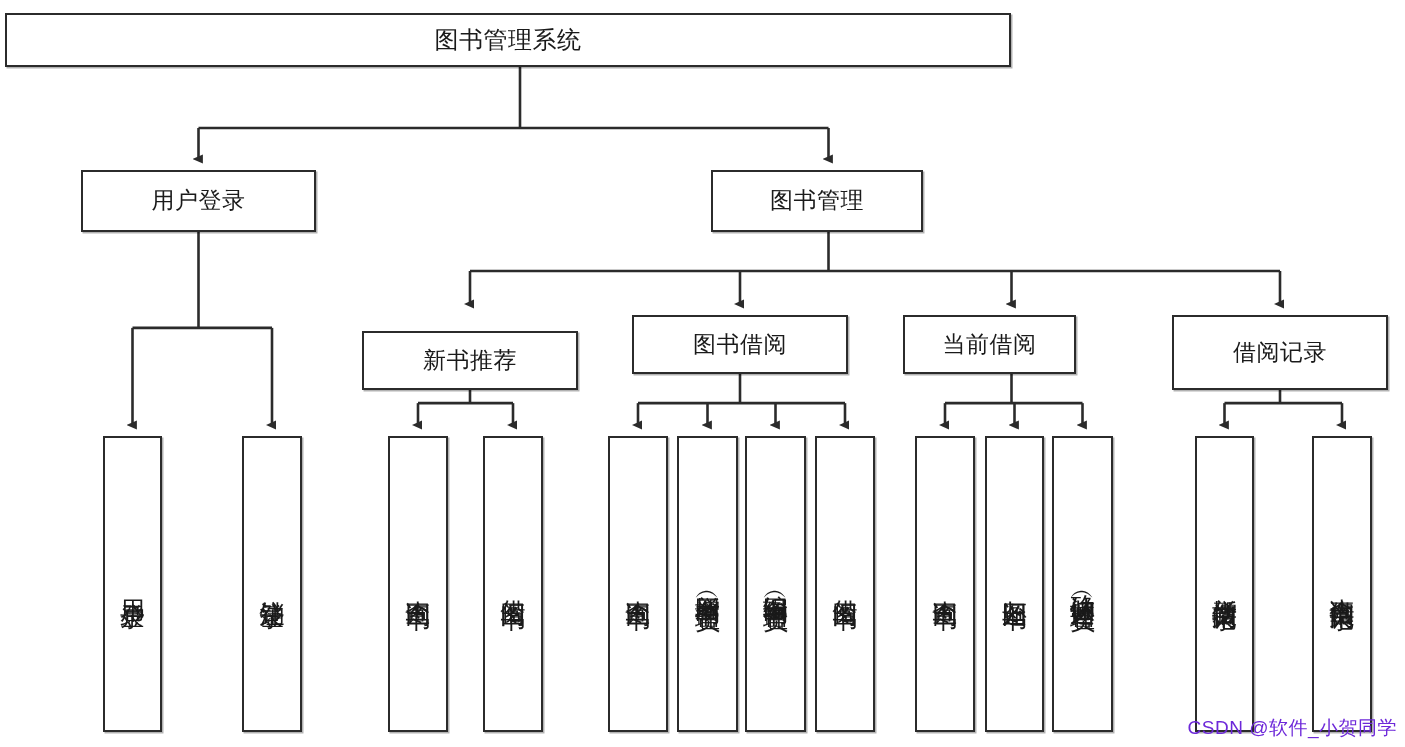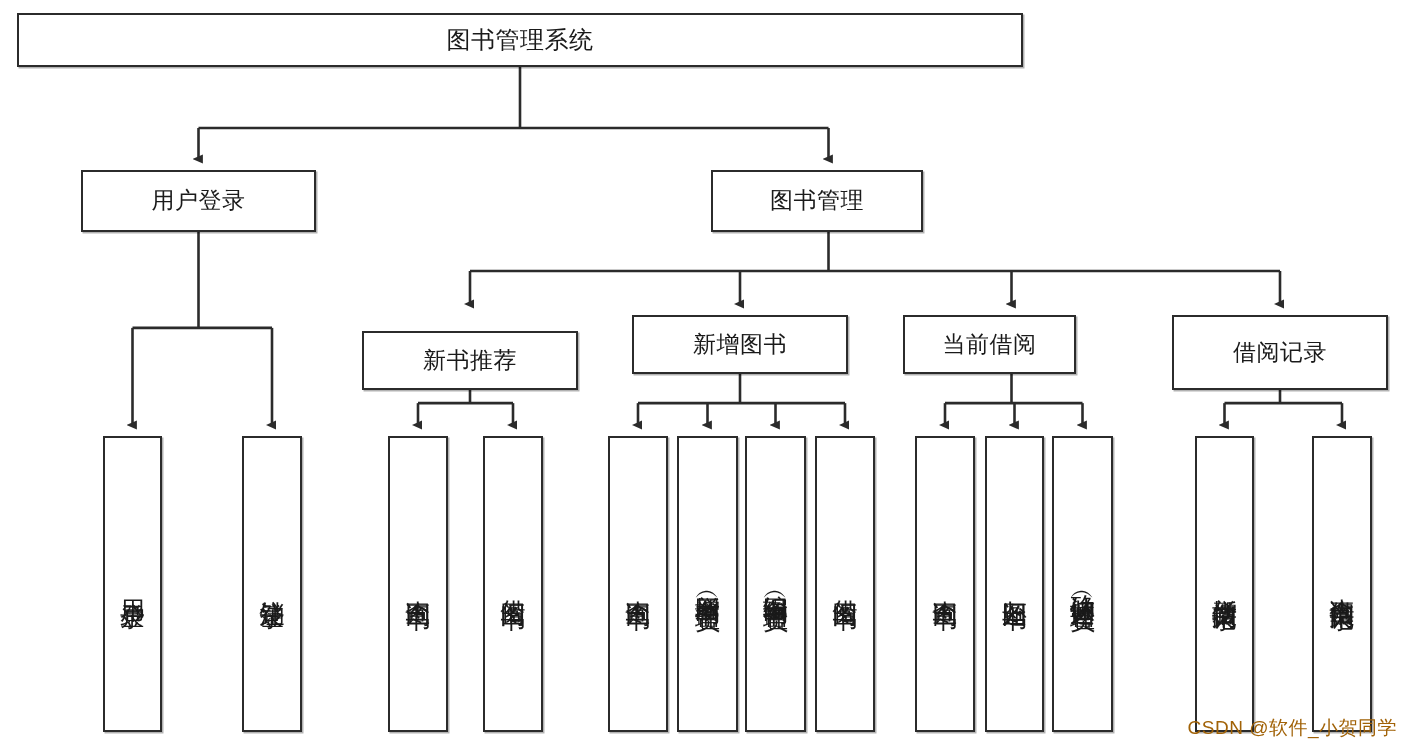--- a/index.html
+++ b/index.html
@@ -57,21 +57,21 @@
     text-orientation: upright;
     font-size: 25px;
     letter-spacing: 2px;
     line-height: 1;
   }
   .watermark {
     position: absolute;
     right: 8px;
     bottom: 6px;
     font-size: 19px;
-    color: #a16207;
+    color: #6d28d9;
     white-space: nowrap;
     letter-spacing: 0.5px;
   }
 </style>
 </head>
 <body>
 
 <div id="canvas">
   <svg id="edges" viewBox="0 0 1405 747">
     <defs>
@@ -110,34 +110,34 @@
         <path d="M1014.5,403.14 L1014.5,425" marker-end="url(#arrow)"></path>
         <path d="M1082.5,403.14 L1082.5,425" marker-end="url(#arrow)"></path>
         <path d="M1280,374 L1280,403.14"></path>
         <path d="M1224.5,403.14 L1342,403.14"></path>
         <path d="M1224.5,403.14 L1224.5,425" marker-end="url(#arrow)"></path>
         <path d="M1342,403.14 L1342,425" marker-end="url(#arrow)"></path>
       </g>
   </svg>
 
   <div id="node-layer">
-      <div class="node horiz root" style="left: 17px; top: 13px; width: 1006px; height: 54px;">
+      <div class="node horiz root" style="left: 5px; top: 13px; width: 1006px; height: 54px;">
         <span class="node-label">图书管理系统</span>
       </div>
       <div class="node horiz" style="left: 81px; top: 170px; width: 235px; height: 62px;">
         <span class="node-label">用户登录</span>
       </div>
       <div class="node horiz" style="left: 711px; top: 170px; width: 212px; height: 62px;">
         <span class="node-label">图书管理</span>
       </div>
       <div class="node horiz" style="left: 362px; top: 315px; width: 216px; height: 59px; margin-top: 16px;">
         <span class="node-label">新书推荐</span>
       </div>
       <div class="node horiz" style="left: 632px; top: 315px; width: 216px; height: 59px;">
-        <span class="node-label">新增图书</span>
+        <span class="node-label">图书借阅</span>
       </div>
       <div class="node horiz" style="left: 903px; top: 315px; width: 173px; height: 59px;">
         <span class="node-label">当前借阅</span>
       </div>
       <div class="node horiz" style="left: 1172px; top: 315px; width: 216px; height: 75px;">
         <span class="node-label">借阅记录</span>
       </div>
       <div class="node vert" style="left: 103px; top: 436px; width: 59px; height: 296px;">
         <span class="node-label">用户登录</span>
       </div>

